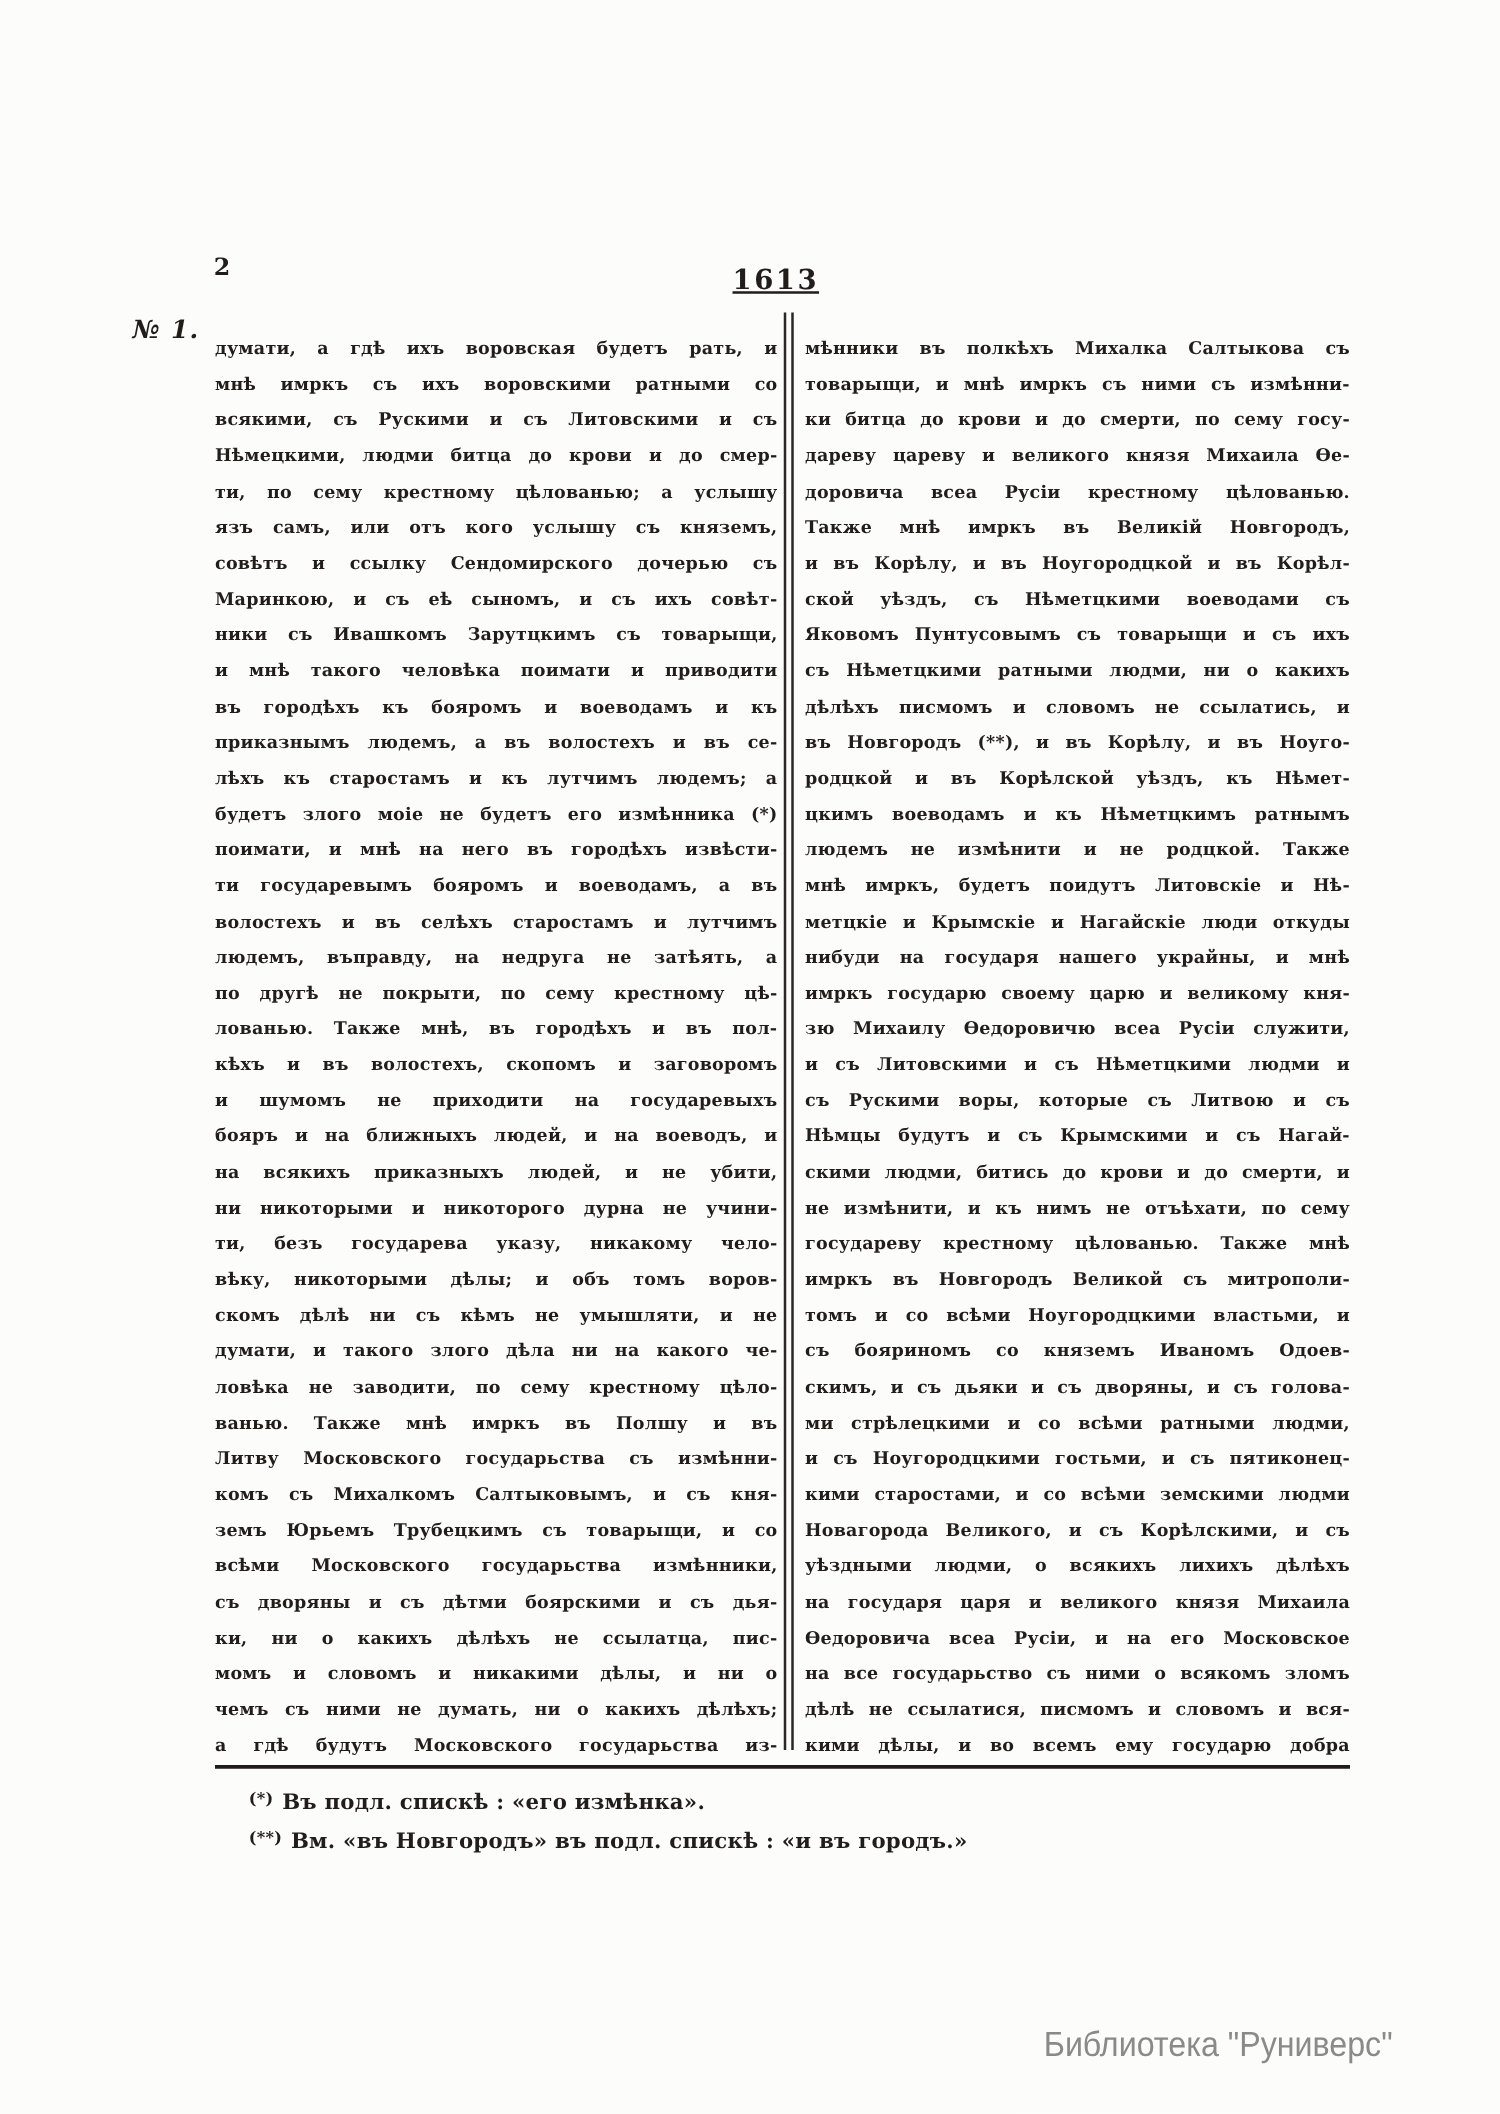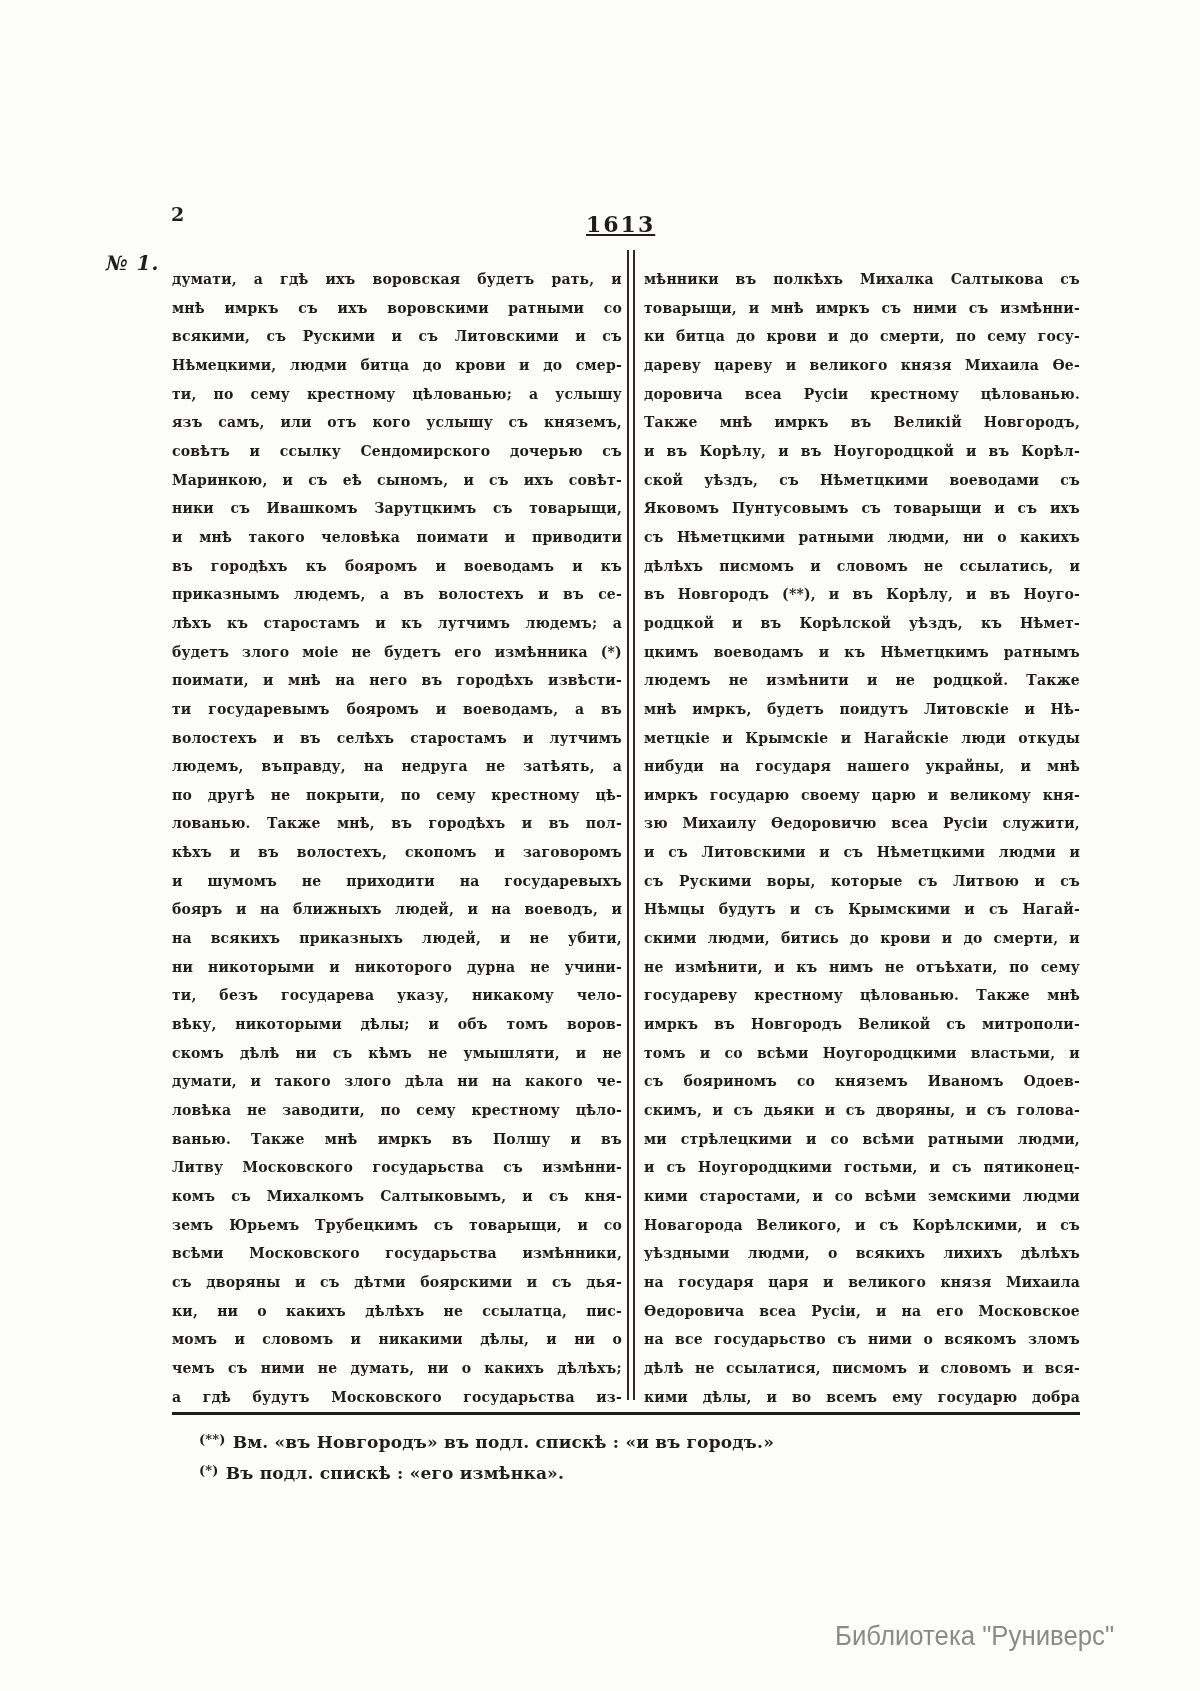--- a/index.html
+++ b/index.html
@@ -823,22 +823,22 @@
         <span>ему</span>
         <span>государю</span>
         <span>добра</span>
       </div>
     </div>
 
   <div class="footnote-rule"></div>
 
   <div class="footnotes">
     <div class="footnote-line">
+      <span class="footnote-marker">(*)</span><span>Въ подл. спискѣ : «его измѣнка».</span>
+    </div>
+    <div class="footnote-line">
       <span class="footnote-marker">(**)</span><span>Вм. «въ Новгородъ» въ подл. спискѣ : «и въ городъ.»</span>
     </div>
-    <div class="footnote-line">
-      <span class="footnote-marker">(*)</span><span>Въ подл. спискѣ : «его измѣнка».</span>
-    </div>
   </div>
 
   <div class="watermark">Библиотека "Руниверс"</div>
 
 </div>
 
 </body></html>

